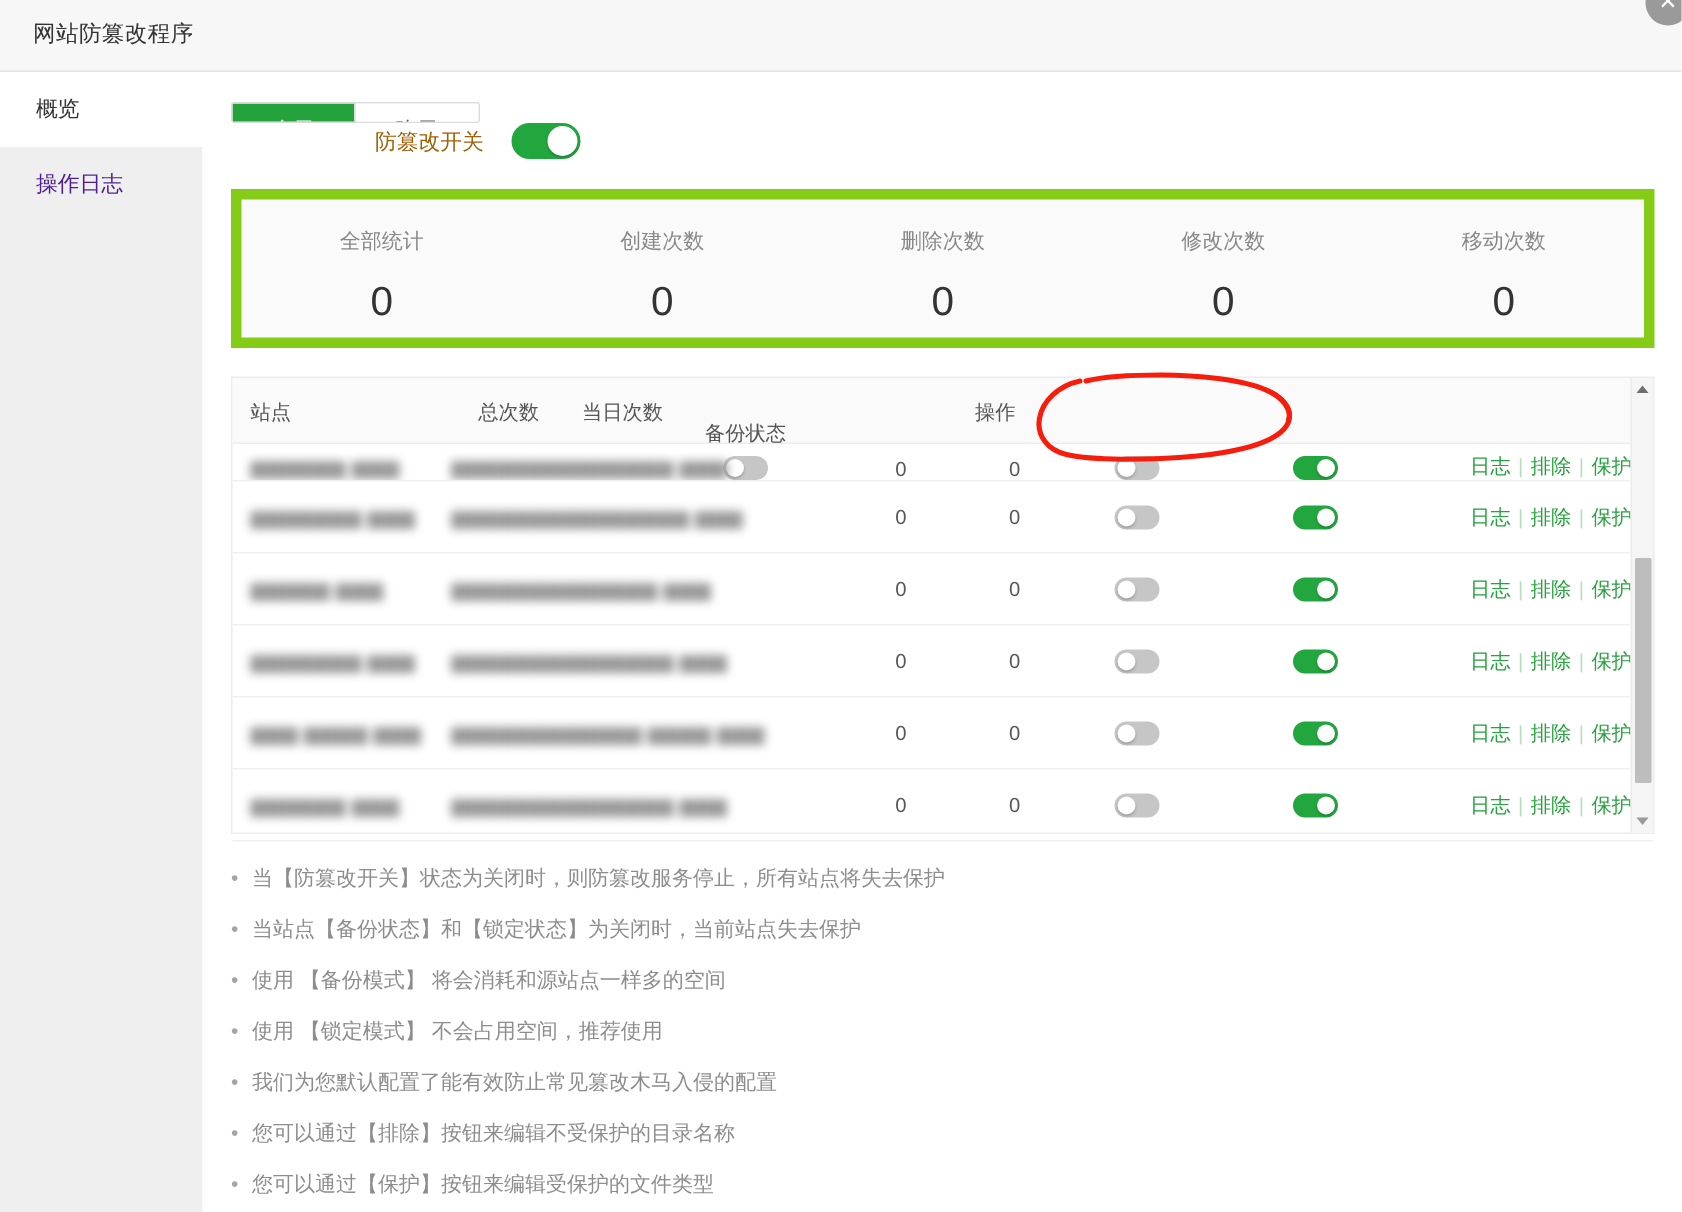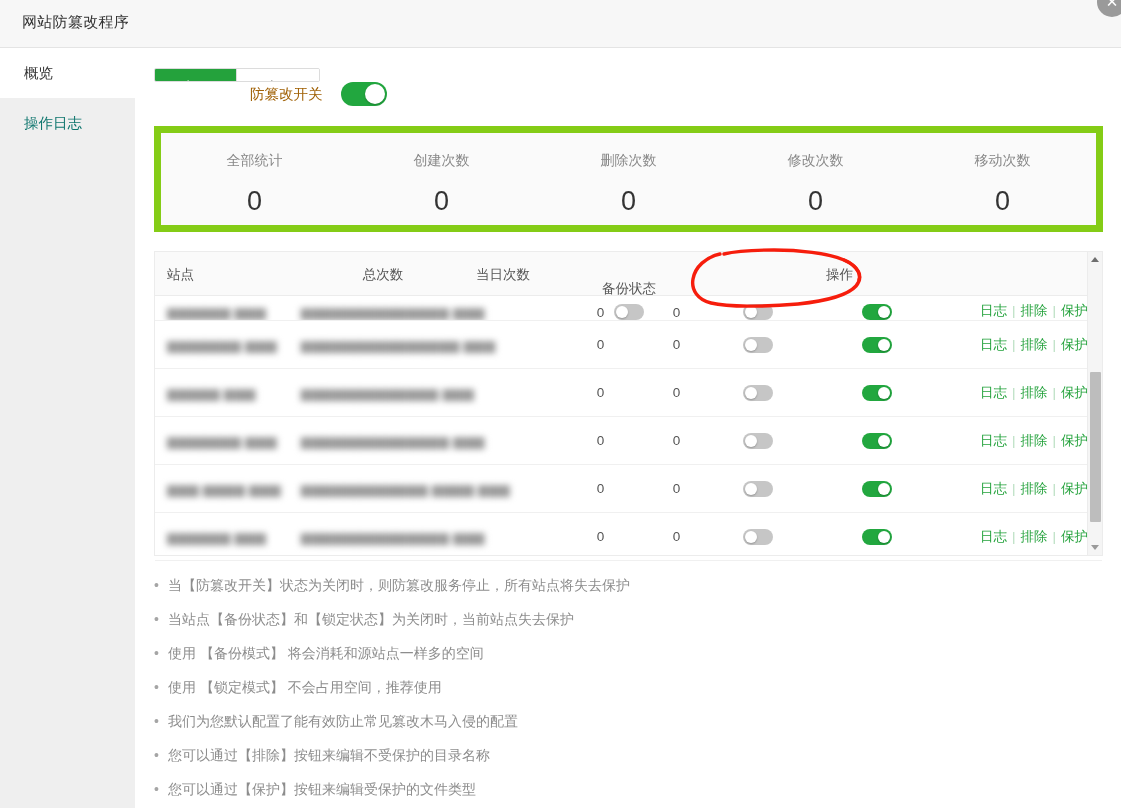--- a/index.html
+++ b/index.html
@@ -57,21 +57,21 @@
     width: 135px;
     height: 760px;
     background: #efefef;
     box-sizing: border-box;
   }
   .side-item {
     height: 50px;
     line-height: 50px;
     padding-left: 24px;
     font-size: 14.5px;
-    color: #0f766e;
+    color: #4c1d95;
     cursor: pointer;
     box-sizing: border-box;
   }
   .side-item.active {
     background: #ffffff;
     color: #333333;
   }
 
   
   .main {
@@ -222,21 +222,20 @@
   }
   .thead {
     display: flex;
     align-items: flex-start;
     height: 44px;
     background: #fafafa;
     border-bottom: 1px solid #ececec;
     font-size: 13.5px;
     color: #555555;
     box-sizing: border-box;
-    gap: 44px;
   }
   .tr {
     display: flex;
     align-items: center;
     height: 48px;
     border-bottom: 1px solid #f0f0f0;
     font-size: 13.5px;
     color: #555555;
     box-sizing: border-box;
   }

